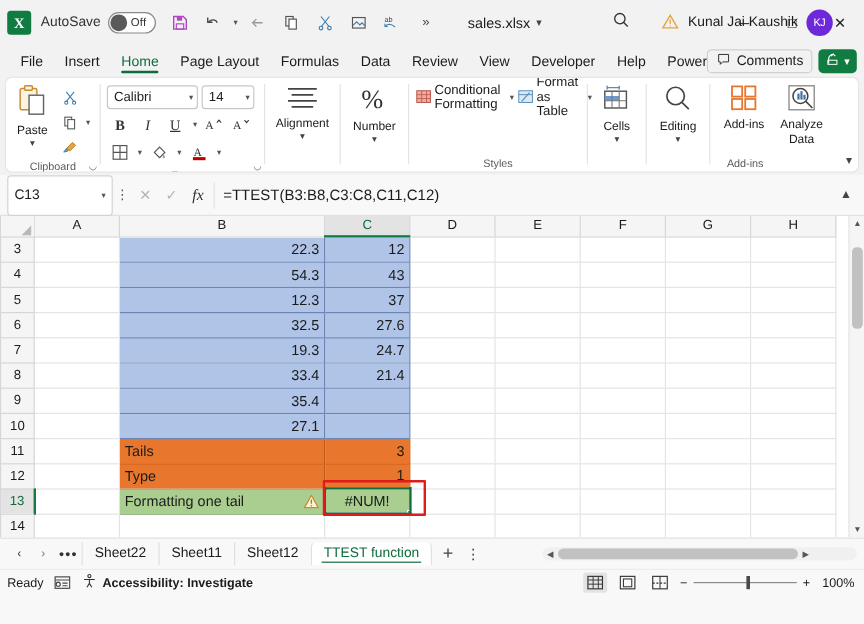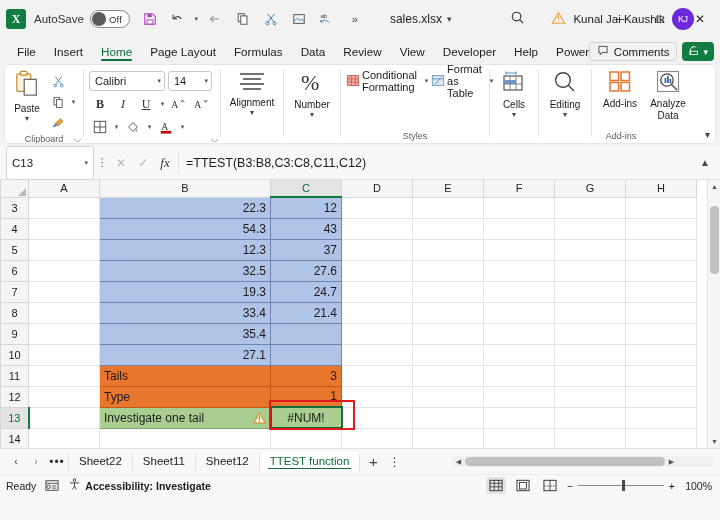--- a/index.html
+++ b/index.html
@@ -730,21 +730,21 @@
         <td class="cell"></td>
         <td class="cell"></td>
         <td class="cell"></td>
         <td class="cell"></td>
       </tr>
       <tr>
         <td class="rowhead selrow">13</td>
         <td class="cell"></td>
         <td class="cell green">
           <div class="cellflex">
-            <span>Investigate one tail</span>
+            <span>Formatting one tail</span>
             <span class="warn-tri">
               <svg width="13" height="12" viewBox="0 0 14 13">
                     <path d="M7 1L13.2 12H0.8z" fill="#fdf3d8" stroke="#c98a2b" stroke-width="1.1"></path>
                     <path d="M7 4.5v4" stroke="#b5791f" stroke-width="1.2"></path>
                     <circle cx="7" cy="10.2" r="0.7" fill="#b5791f"></circle>
                   </svg>
             </span>
           </div>
         </td>
         <td class="cell selected">

